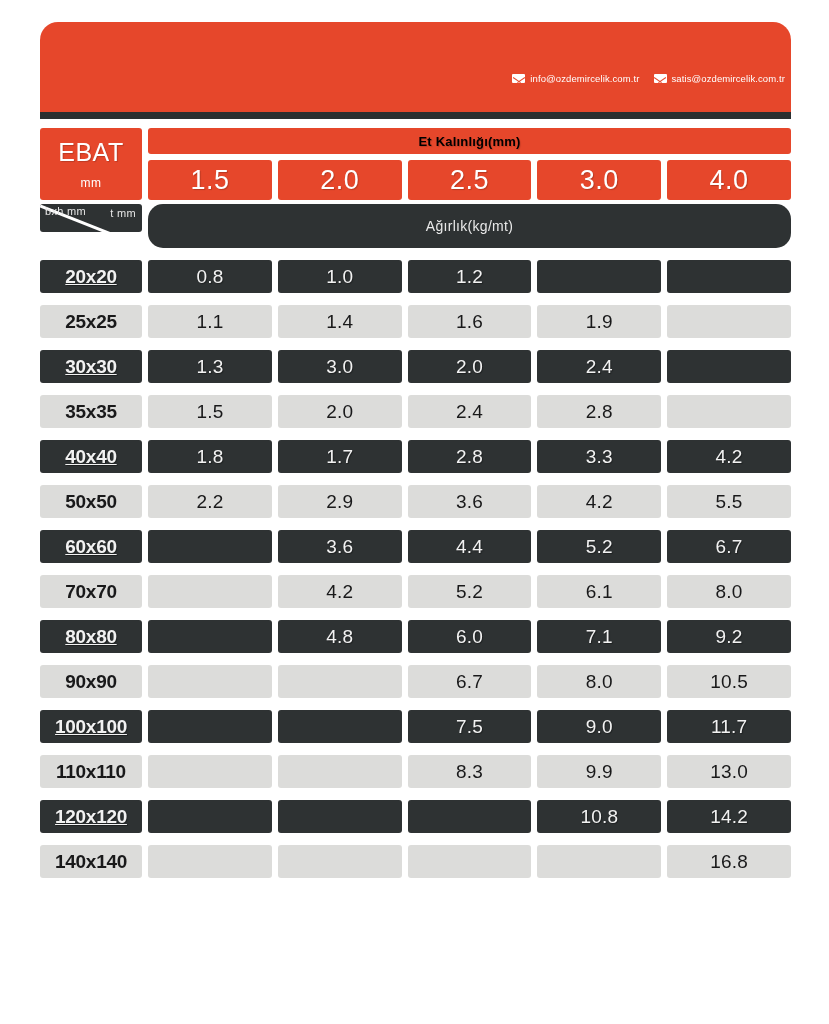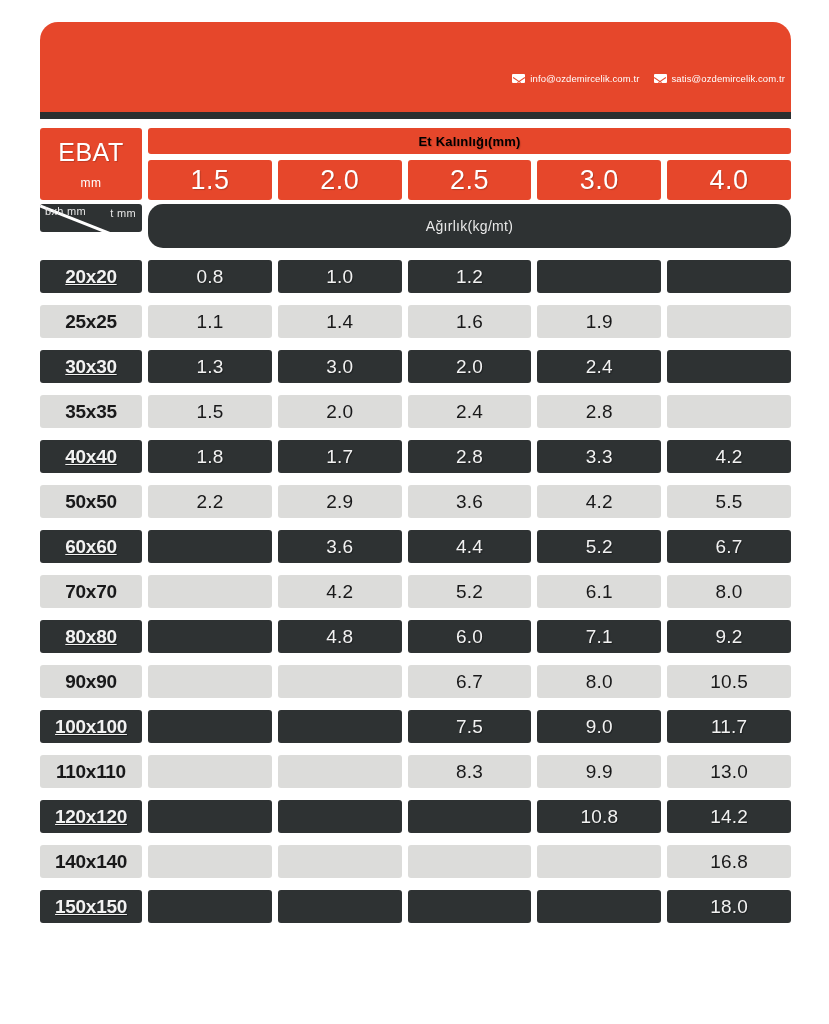--- a/index.html
+++ b/index.html
@@ -397,24 +397,16 @@
           <div class="cell c-data val-cell dark">14.2</div>
         </div>
         <div class="row row-data">
           <div class="cell c-label size-cell light">140x140</div>
           <div class="cell c-data val-cell light"></div>
           <div class="cell c-data val-cell light"></div>
           <div class="cell c-data val-cell light"></div>
           <div class="cell c-data val-cell light"></div>
           <div class="cell c-data val-cell light">16.8</div>
         </div>
-        <div class="row row-data">
-          <div class="cell c-label size-cell dark">150x150</div>
-          <div class="cell c-data val-cell dark"></div>
-          <div class="cell c-data val-cell dark"></div>
-          <div class="cell c-data val-cell dark"></div>
-          <div class="cell c-data val-cell dark"></div>
-          <div class="cell c-data val-cell dark">18.0</div>
-        </div>
       </div>
 
   </div>
 </div>
 
 </body></html>

